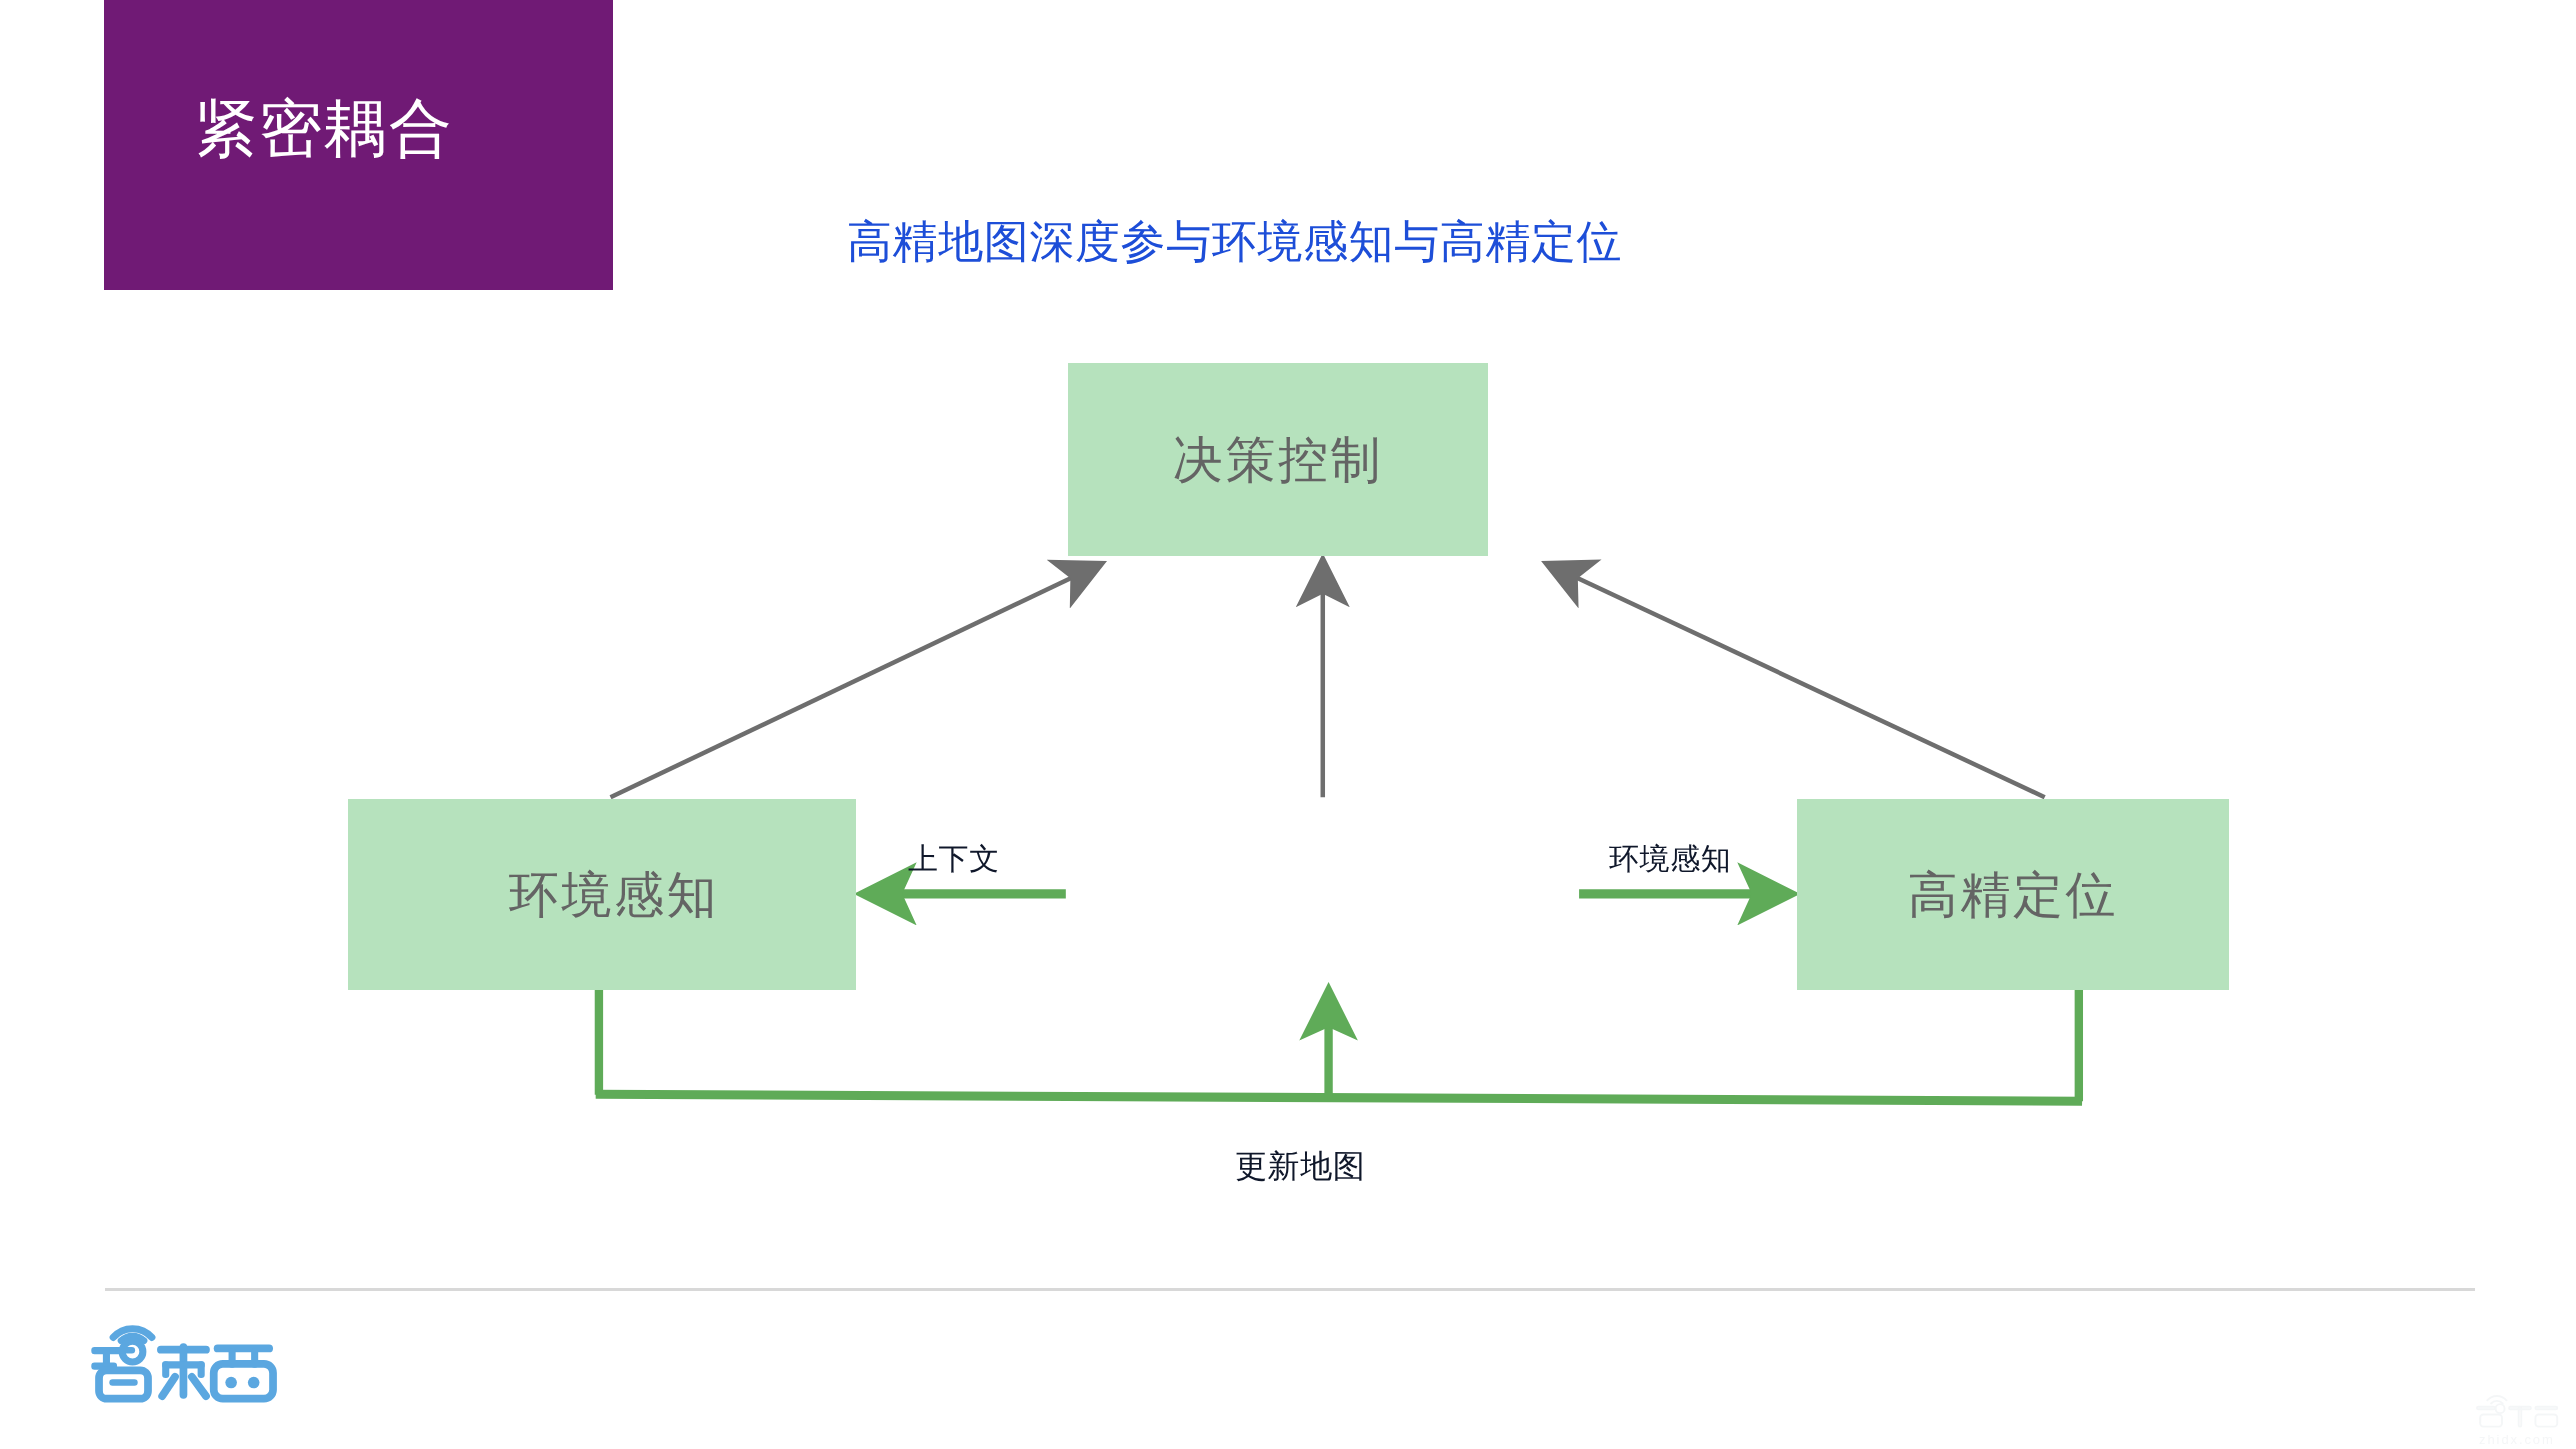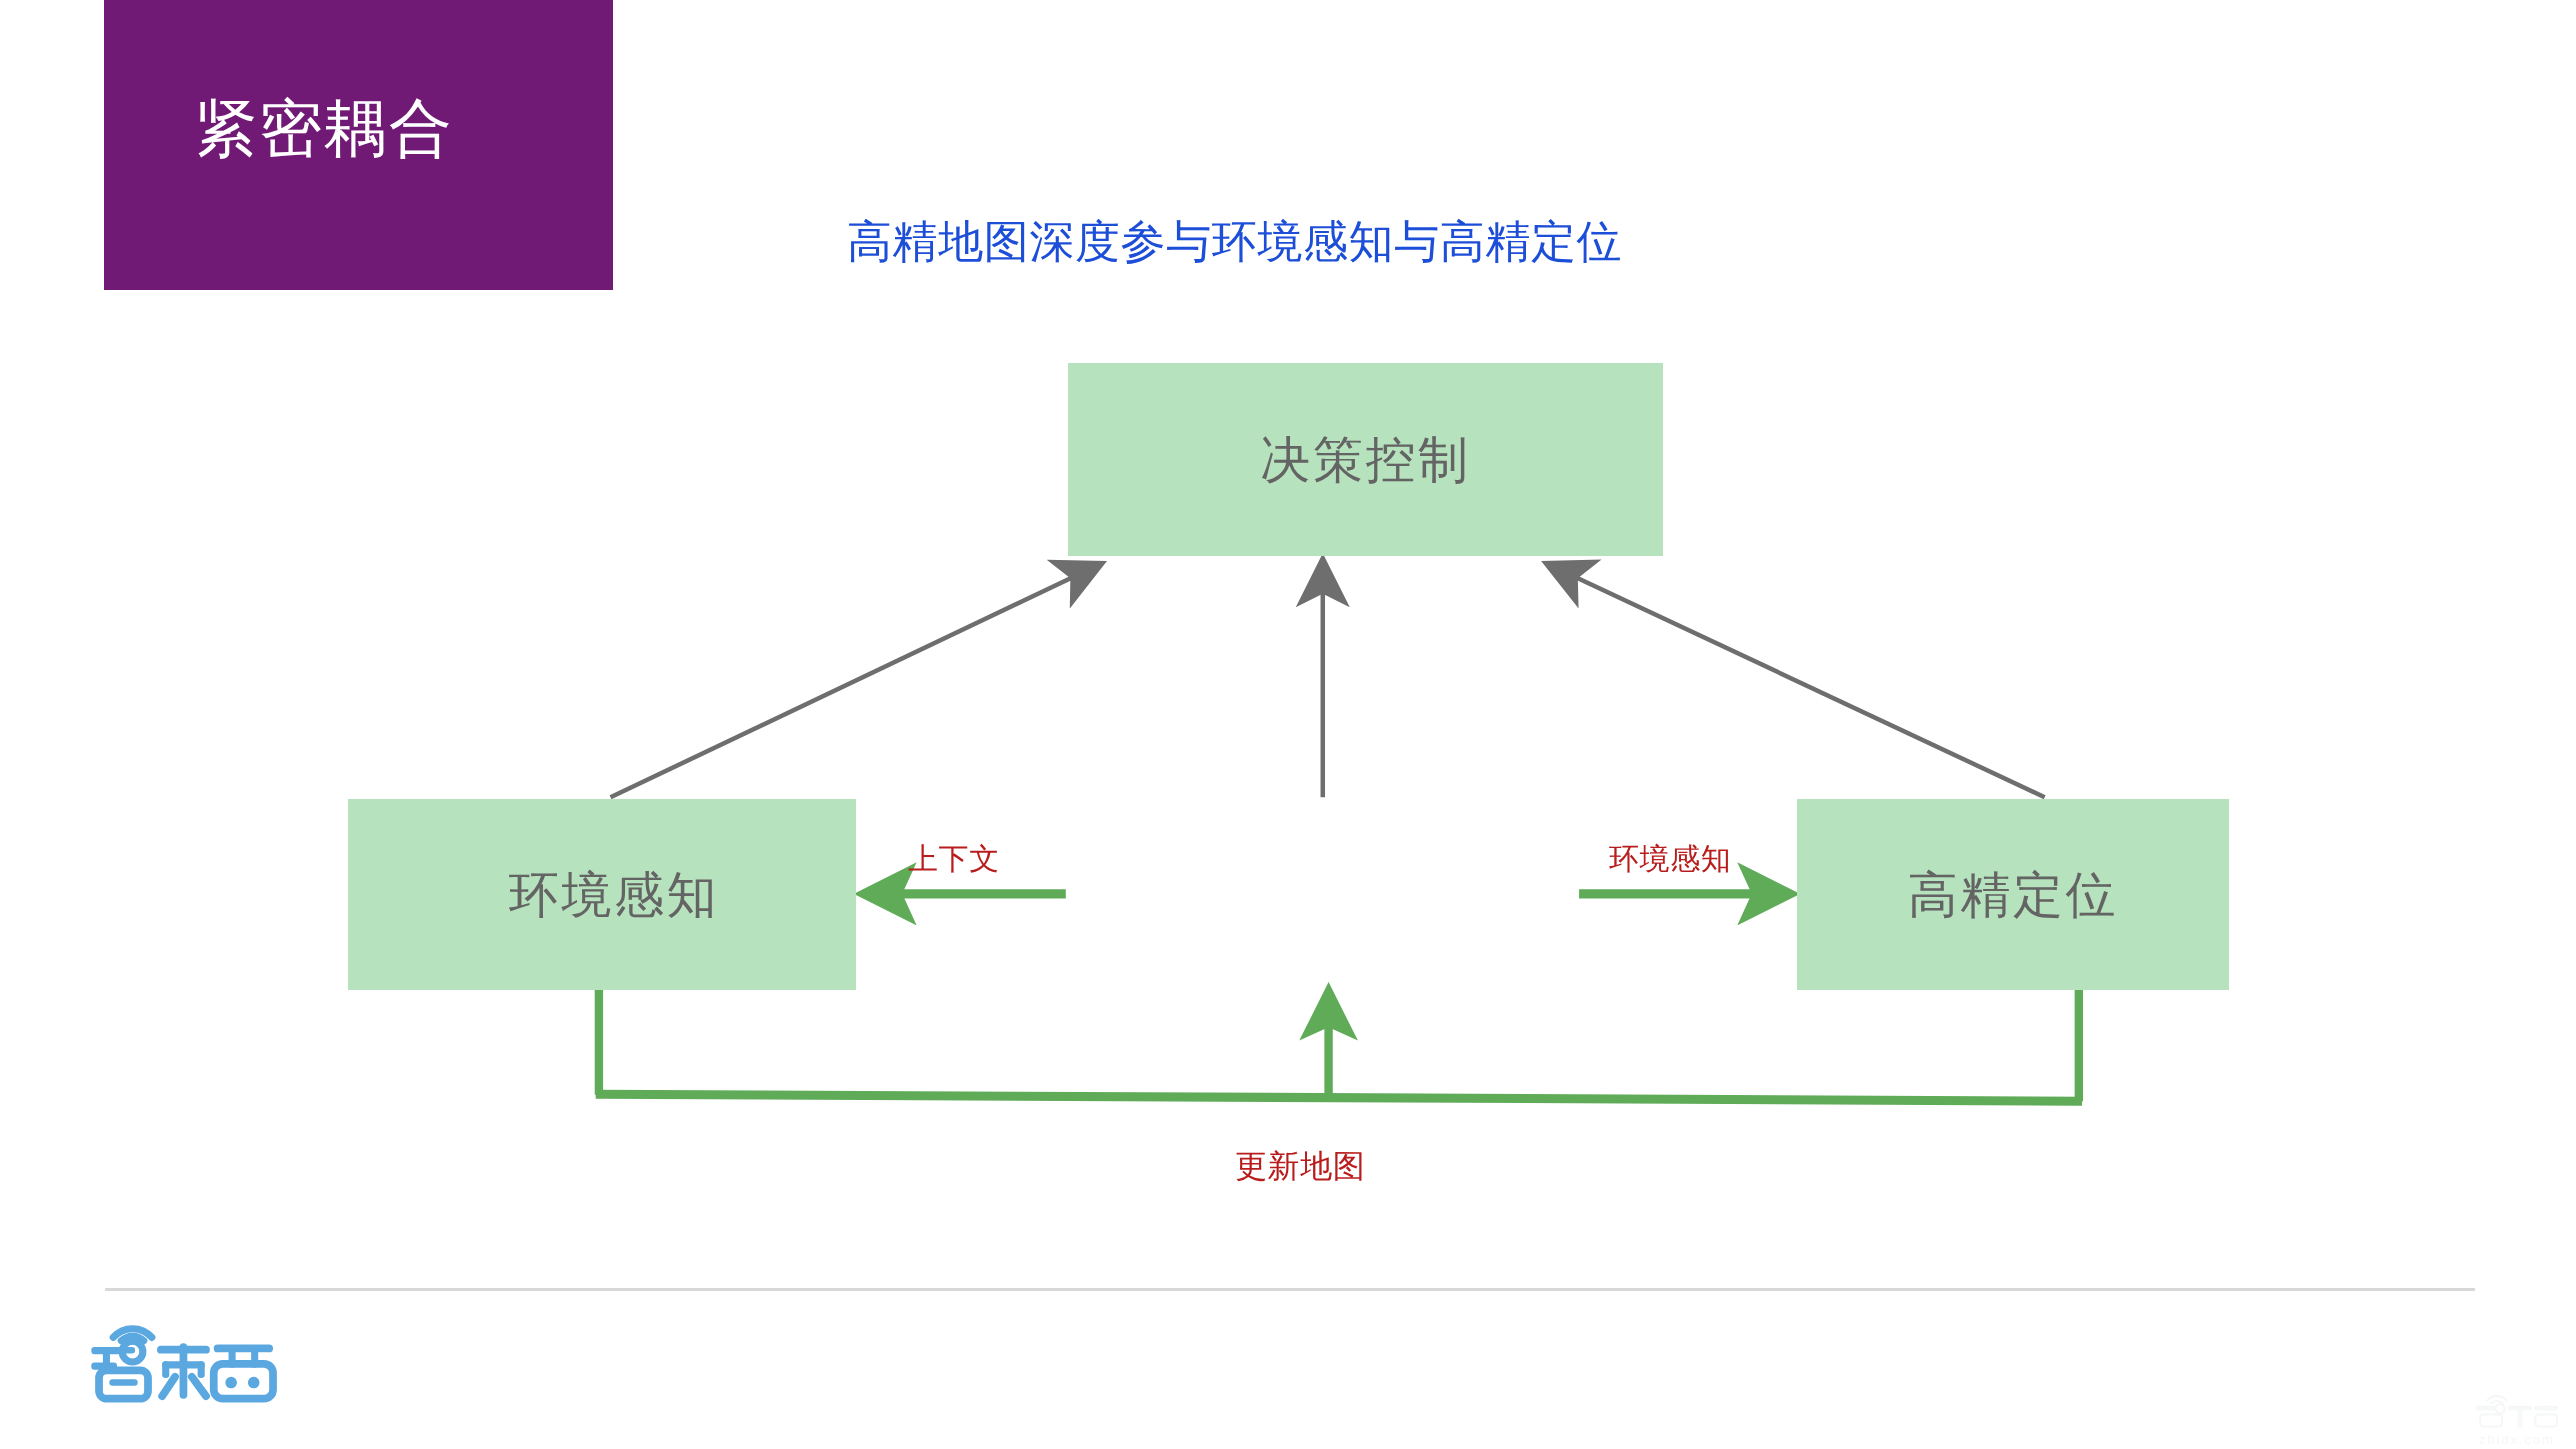--- a/index.html
+++ b/index.html
@@ -85,30 +85,30 @@
     box-sizing: border-box;
   }
   .node .node-label {
     font-size: 50px;
     color: #646464;
     letter-spacing: 2.6px;
     white-space: nowrap;
     line-height: 1;
   }
 
-  #node-decision   { left: 1068px; top: 363px;  width: 595px; height: 193px; }
+  #node-decision   { left: 1068px; top: 363px;  width: 420px; height: 193px; }
   #node-perception { left: 348px;  top: 799px; width: 508px; height: 191px; padding-left: 24px; }
   #node-hdmap      { left: 1068px; top: 799px; width: 508px; height: 191px; }
   #node-localization { left: 1797px; top: 799px; width: 432px; height: 191px; }
 
   
   .edge-label {
     position: absolute;
     font-size: 30px;
-    color: #b91c1c;
+    color: #0f172a;
     white-space: nowrap;
     line-height: 1;
     letter-spacing: 0.6px;
   }
   #label-context  { left: 908px; top: 844px; }
   #label-pose     { left: 1609px; top: 844px; }
   #label-updatemap{ left: 1235px; top: 1150px; font-size: 32px; }
 
   
   .footer-rule {

